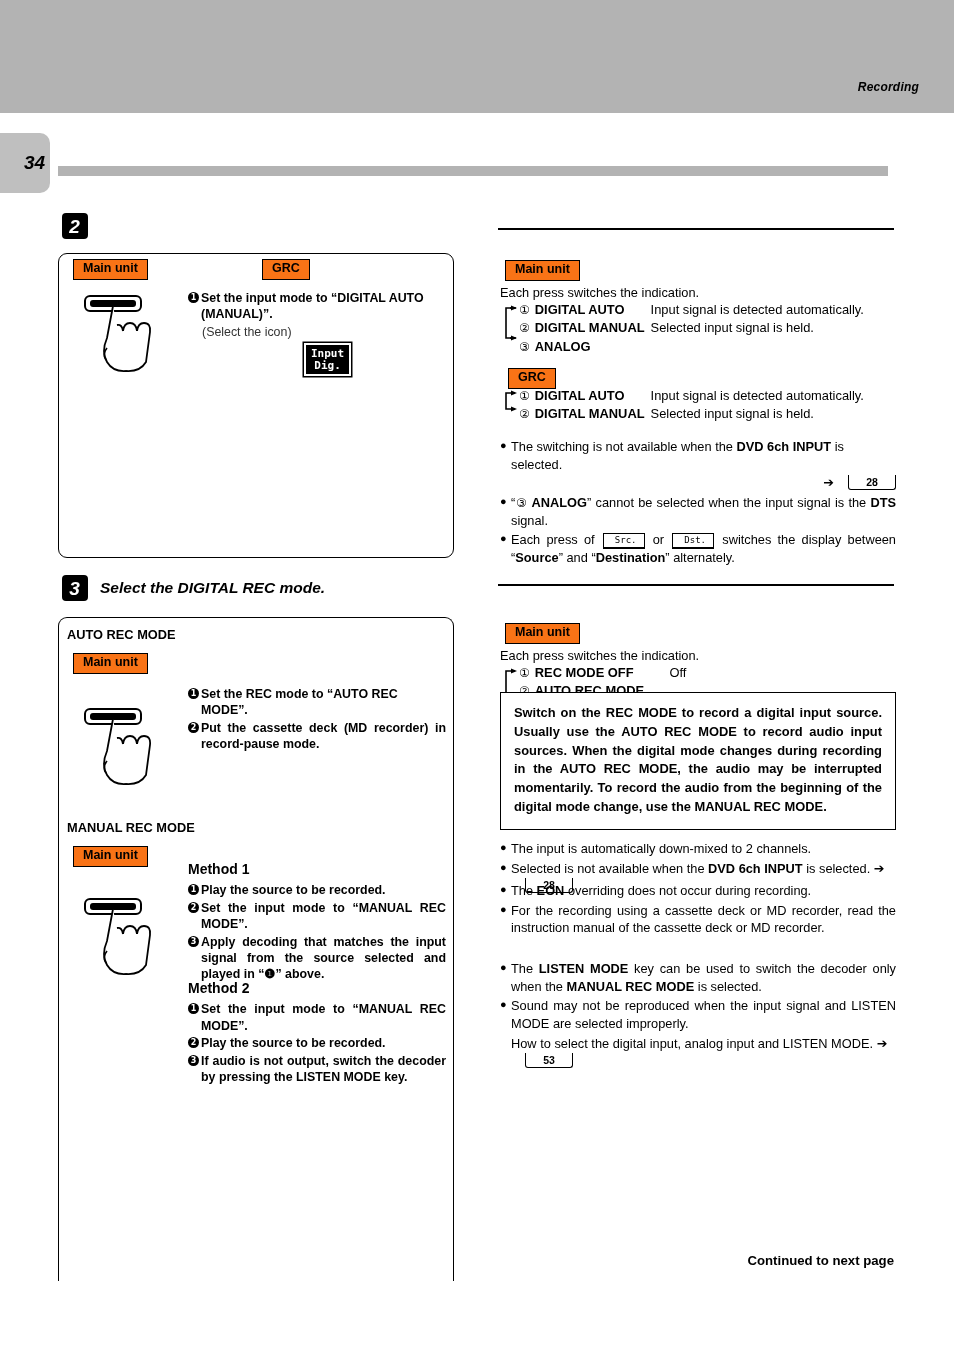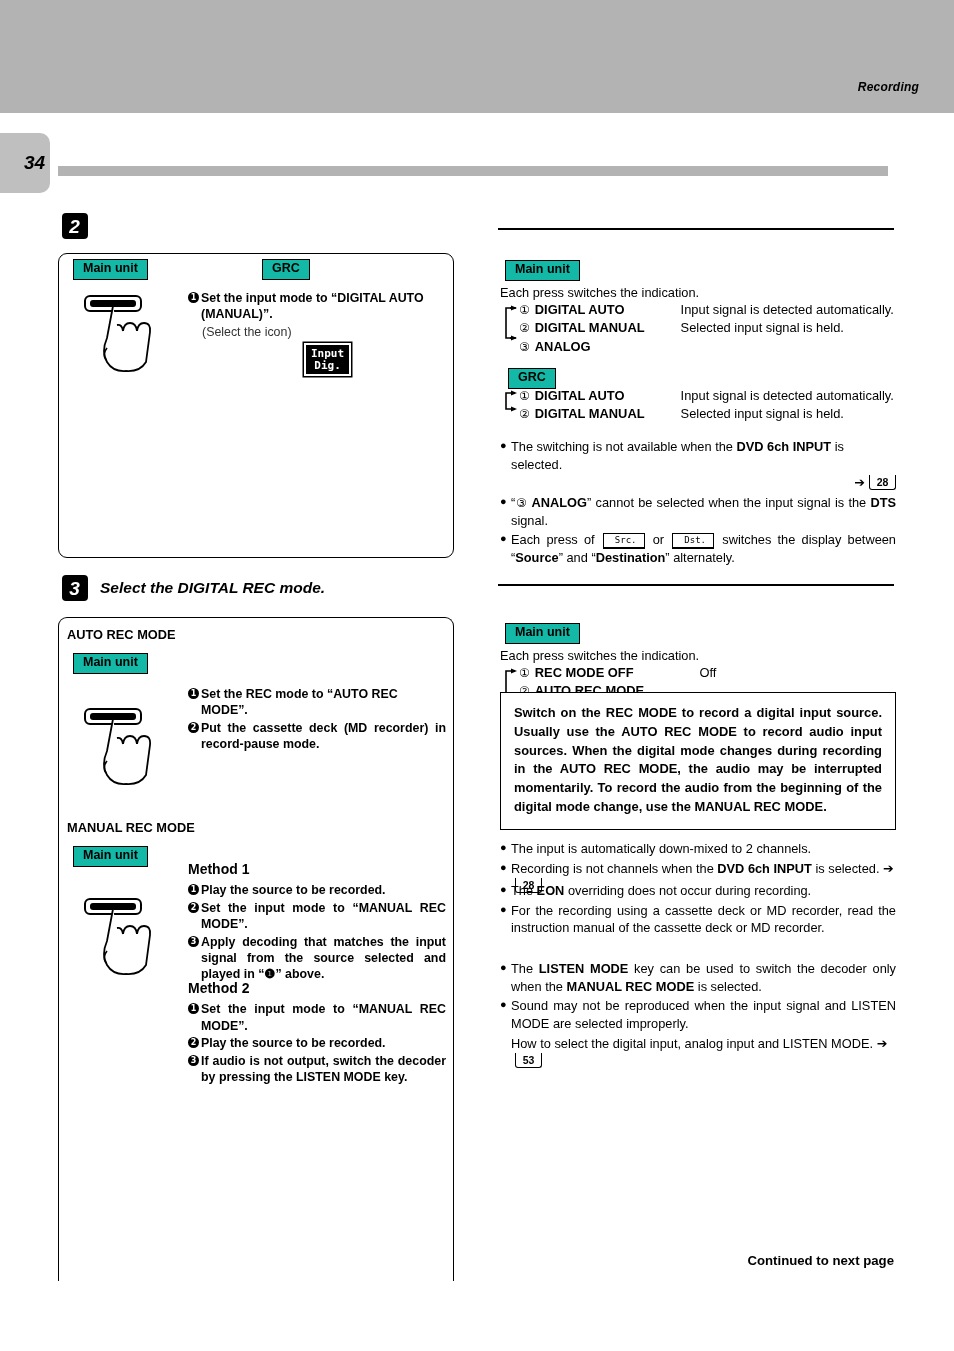--- a/index.html
+++ b/index.html
@@ -60,21 +60,21 @@
   .rbox {
     position:absolute; border:1.6px solid #000; border-radius:9px;
     background:#fff;
   }
   #box2 { left:58px; top:253px; width:396px; height:305px; }
   #box3 { left:58px; top:617px; width:396px; height:664px;
           border-bottom:none; border-radius:9px 9px 0 0; }
 
   
   .tag {
-    display:inline-block; border:1.5px solid #000; background:#14b8a6;
+    display:inline-block; border:1.5px solid #000; background:#f97316;
     padding:2px 9px 3px; font-size:12.5px; font-weight:bold;
     line-height:1.1;
   }
   .tag-pos { position:absolute; }
 
   
   .hand { position:absolute; }
 
   
   .instr { position:absolute; font-size:12.4px; font-weight:bold; line-height:1.32; }
@@ -108,21 +108,21 @@
     text-align:center;
   }
 
   
   .rtext { position:absolute; font-size:12.8px; line-height:1.35; }
 
   .seq { position:absolute; font-size:12.9px; line-height:1.42; }
   .seq table { border-collapse:collapse; }
   .seq td { padding:0 0 0 0; vertical-align:top; white-space:nowrap; }
   .seq td.n { padding-right:5px; }
-  .seq td.lbl { font-weight:bold; padding-right:36px; }
+  .seq td.lbl { font-weight:bold; padding-right:6px; }
   .seq td.desc { font-weight:normal; }
   .circnum { font-family:"DejaVu Sans", sans-serif; font-size:12px; }
 
   
   .loop { position:absolute; }
 
   
   .blist { position:absolute; font-size:12.8px; line-height:1.38; }
   .blist .row { display:flex; margin-bottom:2px; }
   .blist .row .bd { flex:0 0 auto; width:11px; font-size:11px; line-height:1.45;}
@@ -132,21 +132,21 @@
   
   .callout {
     position:absolute; border:1.8px solid #000; background:#fff;
     padding:11px 13px 12px; font-size:12.9px; font-weight:bold;
     line-height:1.46; text-align:justify;
   }
 
   
   .bookref {
     display:inline-block; position:relative; vertical-align:-3px;
-    width:27px; height:15px; margin-left:4px;
+    width:48px; height:15px; margin-left:14px;
   }
   .bookref .bb {
     position:absolute; inset:0; border:1.4px solid #000;
     border-top:none; border-radius:0 0 3px 3px;
   }
   .bookref .bn {
     position:absolute; inset:0; text-align:center; font-size:10.5px;
     font-weight:bold; line-height:14px;
   }
   .arrowright { font-family:"DejaVu Sans", sans-serif; }
@@ -402,21 +402,21 @@
 
 <div class="callout" style="left:500px; top:692px; width:396px;">Switch on the REC MODE to record a digital input source. Usually use the AUTO REC MODE to record audio input sources. When the digital mode changes during recording in the AUTO REC MODE, the audio may be interrupted momentarily. To record the audio from the beginning of the digital mode change, use the MANUAL REC MODE.</div>
 
 <div class="blist" style="left:500px; top:840px; width:396px;">
   <div class="row">
     <span class="bd">●</span>
     <span class="bt nj">The input is automatically down-mixed to 2 channels.</span>
   </div>
   <div class="row">
     <span class="bd">●</span>
-    <span class="bt nj"><span>Recording is not channels when the </span><b>DVD 6ch INPUT</b><span> is selected.</span> <span class="arrowright">➔</span><span class="bookref"><span class="bb"></span><span class="bn">28</span></span></span>
+    <span class="bt nj"><span>Selected is not available when the </span><b>DVD 6ch INPUT</b><span> is selected.</span> <span class="arrowright">➔</span><span class="bookref"><span class="bb"></span><span class="bn">28</span></span></span>
   </div>
 </div>
 
 <div class="blist" style="left:500px; top:882px; width:396px;">
   <div class="row">
     <span class="bd">●</span>
     <span class="bt nj"><span>The </span><b>EON</b><span> overriding does not occur during recording.</span></span>
   </div>
   <div class="row">
     <span class="bd">●</span>

